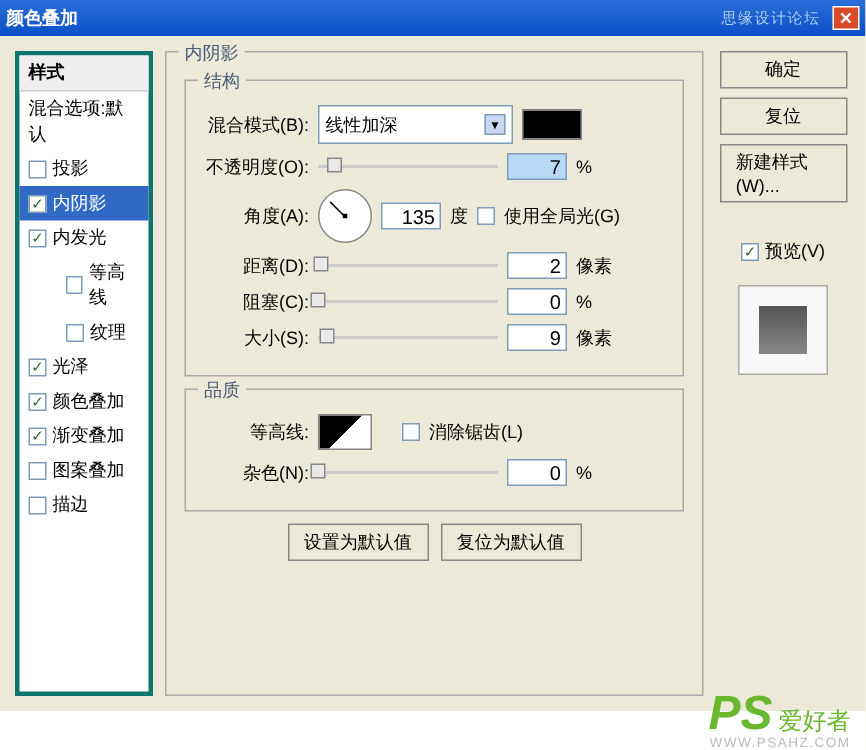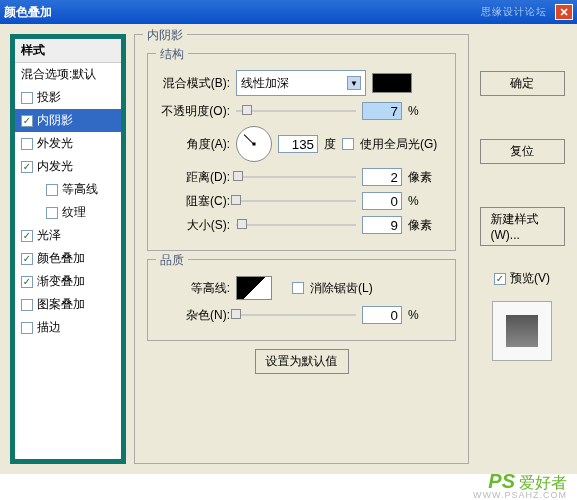--- a/index.html
+++ b/index.html
@@ -3,21 +3,21 @@
 <meta charset="utf-8">
 <style>
 * { box-sizing: border-box; margin: 0; padding: 0; }
 body { font-family: "Microsoft YaHei", SimSun, sans-serif; font-size: 12px; background: #fff; width: 577px; height: 500px; position: relative; }
 .titlebar { background: linear-gradient(#2a6fd8, #0a4fc8); color: #fff; height: 24px; display: flex; align-items: center; justify-content: space-between; padding: 0 4px; }
 .titlebar-left { display: flex; align-items: center; gap: 4px; font-weight: bold; }
 .titlebar-right { display: flex; align-items: center; gap: 8px; }
 .watermark-text { color: #aaccee; font-size: 10px; letter-spacing: 1px; }
 .close-btn { width: 18px; height: 16px; background: #d84a2a; border: 1px solid #fff; color: #fff; font-weight: bold; display: flex; align-items: center; justify-content: center; cursor: pointer; font-size: 11px; }
 .main { display: flex; padding: 10px; gap: 8px; background: #ece9d8; height: 450px; }
-.style-list { width: 116px; border: 5px solid #0f766e; background: #fff; }
+.style-list { width: 92px; border: 3px solid #0f766e; background: #fff; }
 .list-header { background: #eee; border-bottom: 1px solid #ccc; padding: 3px 6px; font-weight: bold; }
 .list-item { padding: 3px 6px; display: flex; align-items: center; gap: 4px; cursor: pointer; }
 .list-item.selected { background: #316ac5; color: #fff; }
 .list-item.indent { padding-left: 31px; }
 .center-panel { flex: 1; display: flex; flex-direction: column; gap: 8px; }
 .group-box { border: 1px solid #aaa; padding: 10px 12px 12px; position: relative; }
 .group-title { position: absolute; top: -8px; left: 8px; background: #ece9d8; padding: 0 4px; color: #4a5a7a; }
 .sub-group { border: 1px solid #aaa; padding: 10px 12px; position: relative; margin-top: 8px; }
 .field-row { display: flex; align-items: center; gap: 6px; margin: 6px 0; }
 .field-label { width: 70px; text-align: right; }
@@ -28,26 +28,26 @@
 .slider-track { position: absolute; top: 6px; left: 0; right: 0; height: 2px; background: #ccc; }
 .slider-thumb { position: absolute; top: 1px; width: 10px; height: 10px; background: #e8e8e8; border: 1px solid #888; transform: translateX(-50%); }
 .num-input { width: 40px; height: 18px; border: 1px solid #7f9db9; text-align: right; padding: 0 3px; background: #fff; }
 .angle-dial { width: 36px; height: 36px; border: 1px solid #888; border-radius: 50%; background: #fff; position: relative; }
 .angle-needle { position: absolute; top: 50%; left: 50%; width: 14px; height: 1px; background: #000; transform-origin: left center; transform: rotate(-135deg); }
 .angle-center { position: absolute; top: 50%; left: 50%; width: 3px; height: 3px; background: #000; transform: translate(-50%,-50%); }
 .contour-swatch { width: 36px; height: 24px; border: 1px solid #888; background: linear-gradient(135deg, #000 0%, #000 50%, #fff 50%, #fff 100%); }
 .btn { border: 1px solid #888; background: #ece9d8; padding: 3px 10px; cursor: pointer; display: inline-flex; align-items: center; justify-content: center; min-height: 22px; }
 .btn-row { display: flex; gap: 8px; justify-content: center; margin-top: 8px; }
 .right-panel { width: 90px; display: flex; flex-direction: column; gap: 6px; align-items: center; }
-.right-panel .btn { width: 85px; margin-top: 37px; }
+.right-panel .btn { width: 85px; }
 .preview-check { display: flex; align-items: center; gap: 4px; margin-top: 18px; }
 .preview-box { width: 60px; height: 60px; border: 1px solid #aaa; background: #f8f8f8; display: flex; align-items: center; justify-content: center; margin-top: 8px; }
 .preview-inner { width: 32px; height: 32px; background: linear-gradient(#555, #888); }
 .footer-watermark { position: absolute; bottom: 6px; right: 10px; display: flex; align-items: baseline; gap: 4px; }
-.ps-logo { font-size: 20px; font-weight: bold; font-style: italic; color: #6ab82e; }
+.ps-logo { font-size: 32px; font-weight: bold; font-style: italic; color: #6ab82e; }
 .ps-text { font-size: 16px; color: #6ab82e; font-family: "KaiTi", serif; }
 .ps-url { position: absolute; bottom: 0; right: 10px; font-size: 9px; color: #bbb; letter-spacing: 1px; }
 .cb { width: 12px; height: 12px; border: 1px solid #7f9db9; background: #fff; display: inline-flex; align-items: center; justify-content: center; font-size: 10px; color: #2a6a2a; }
 .cb.checked::after { content: "✓"; }
 </style>
 </head>
 <body>
 
 <div class="titlebar">
   <div class="titlebar-left">
@@ -69,24 +69,20 @@
         </div>
         <div class="list-item">
           <span class="cb"></span>
           <span>投影</span>
         </div>
         <div class="list-item selected">
           <span class="cb checked"></span>
           <span>内阴影</span>
         </div>
         <div class="list-item">
-          <span class="cb"></span>
-          <span>外发光</span>
-        </div>
-        <div class="list-item">
           <span class="cb checked"></span>
           <span>内发光</span>
         </div>
         <div class="list-item indent">
           <span class="cb"></span>
           <span>等高线</span>
         </div>
         <div class="list-item indent">
           <span class="cb"></span>
           <span>纹理</span>
@@ -200,20 +196,21 @@
             <div class="slider-track"></div>
               <div class="slider-thumb" style="left:0"></div>
           </div>
           <input class="num-input" value="0" style="">
           <span>%</span>
         </div>
       </div>
 
       <div class="btn-row">
         <div class="btn">设置为默认值</div>
+        <div class="btn">复位为默认值</div>
       </div>
     </div>
   </div>
 
   <div class="right-panel">
     <div class="btn">确定</div>
     <div class="btn">复位</div>
     <div class="btn">新建样式(W)...</div>
     <div class="preview-check">
       <span class="cb checked"></span>

